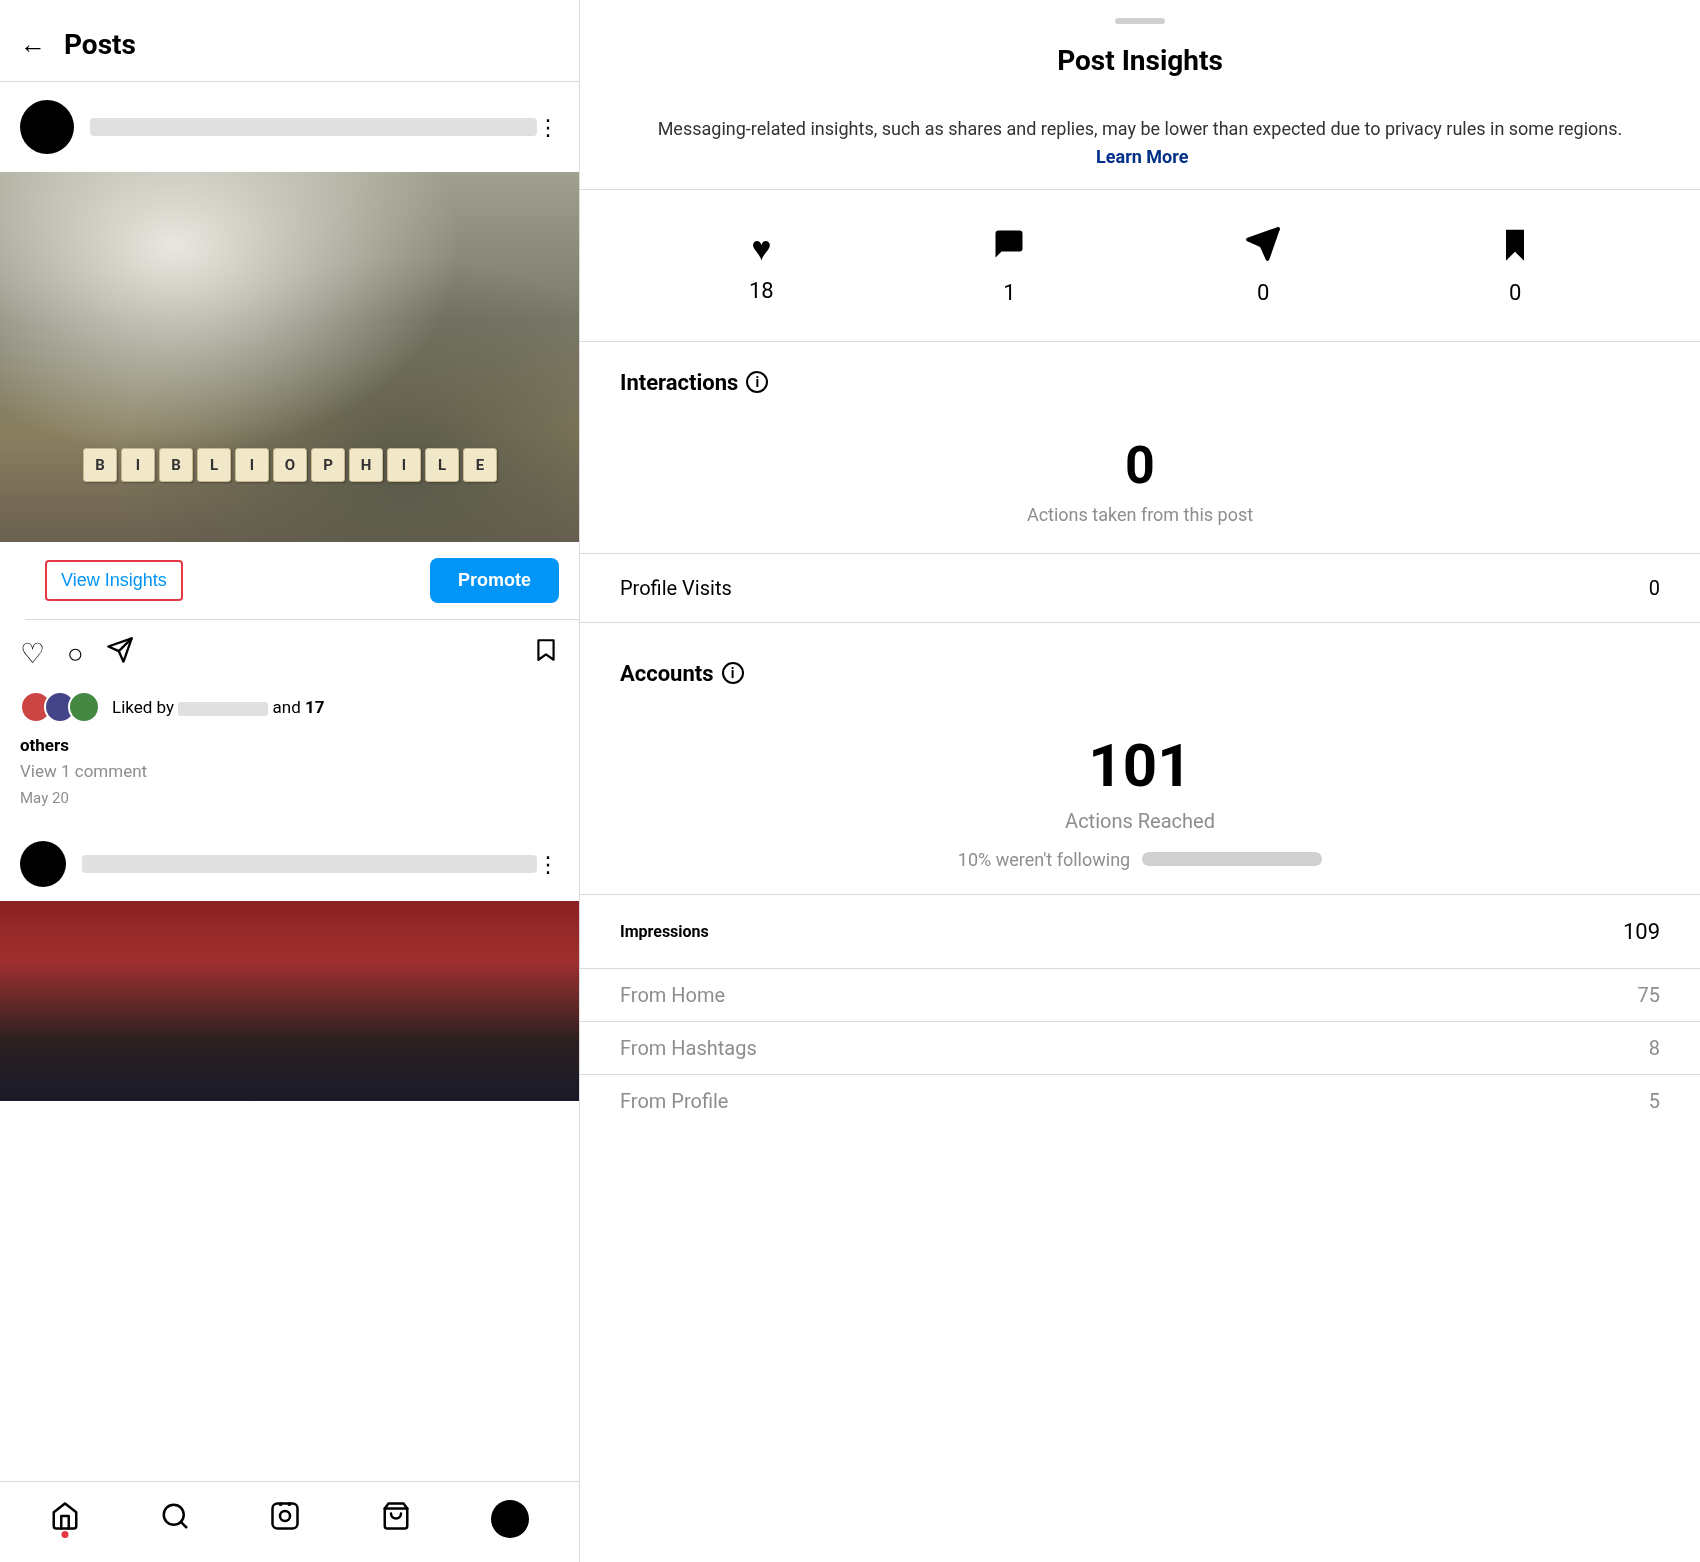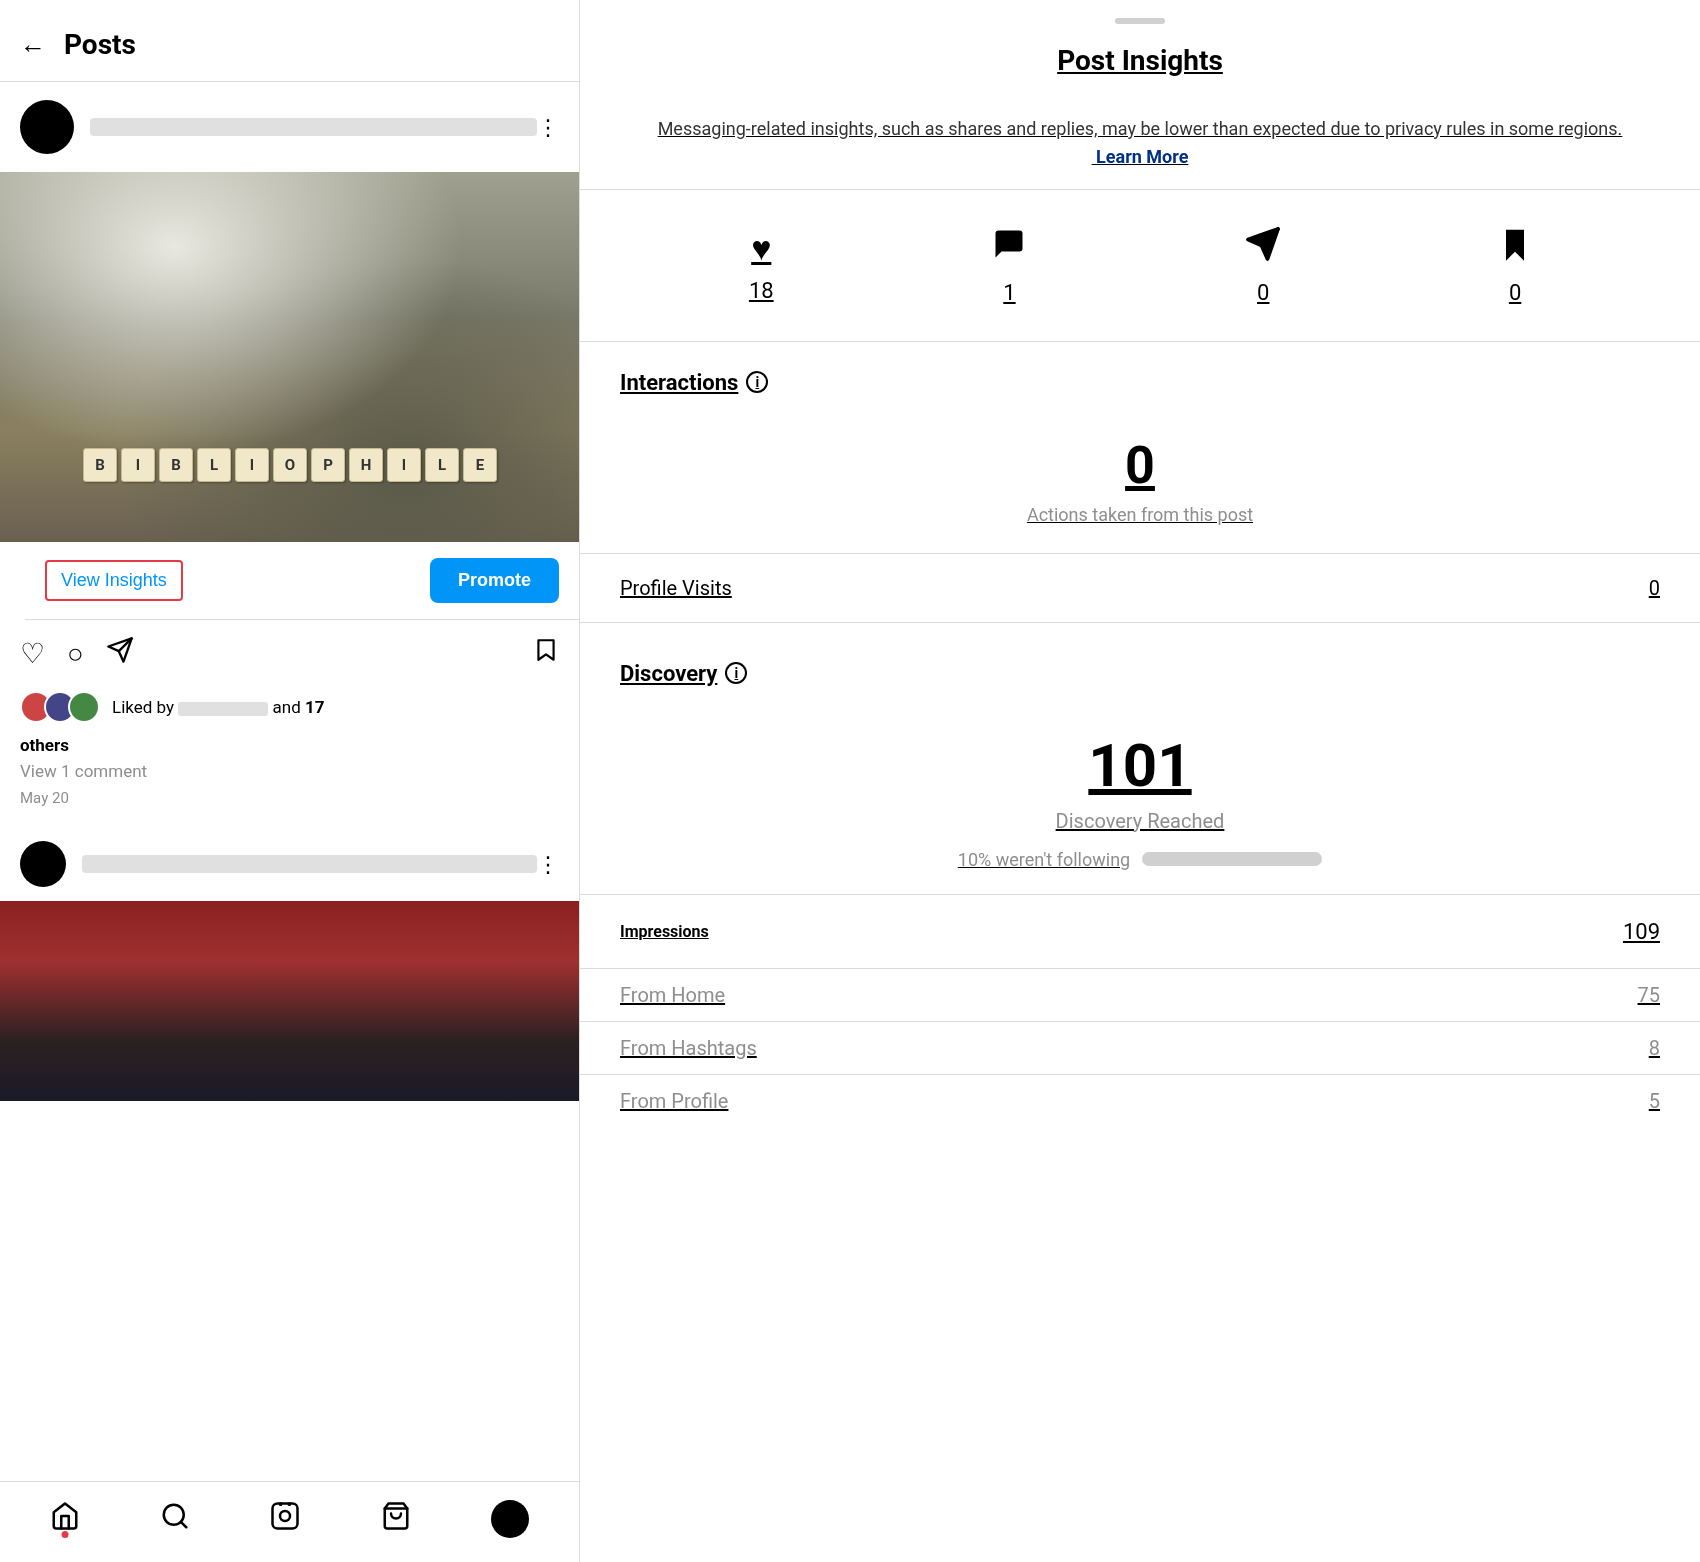--- a/index.html
+++ b/index.html
@@ -311,21 +311,20 @@
     }
 
     
     .right-panel {
       width: 1120px;
       height: 1340px;
       background: #fff;
       display: flex;
       flex-direction: column;
       overflow-y: auto;
-      text-decoration: underline;
     }
 
     .drag-handle {
       width: 50px;
       height: 6px;
       background: #d0d0d0;
       border-radius: 3px;
       margin: 18px auto 12px auto;
     }
 
@@ -687,25 +686,25 @@
     <div class="big-number">0</div>
     <div class="big-number-label">Actions taken from this post</div>
     <div class="stat-row">
       <span class="stat-row-label">Profile Visits</span>
       <span class="stat-row-value">0</span>
     </div>
   </div>
 
   <div class="discovery-section">
     <div class="section-header">
-      <span class="section-title">Discovery</span>
+      <span class="section-title">Accounts</span>
       <div class="info-circle">i</div>
     </div>
     <div class="discovery-big">101</div>
-    <div class="discovery-label">Discovery Reached</div>
+    <div class="discovery-label">Actions Reached</div>
     <div class="following-row">
       <span class="following-text">10% weren't following</span>
       <div class="following-bar"></div>
     </div>
   </div>
 
   <div class="impressions-section">
     <div class="bold-stat-row">
       <span class="bold-stat-label">Impressions</span>
       <span class="bold-stat-value">109</span>

